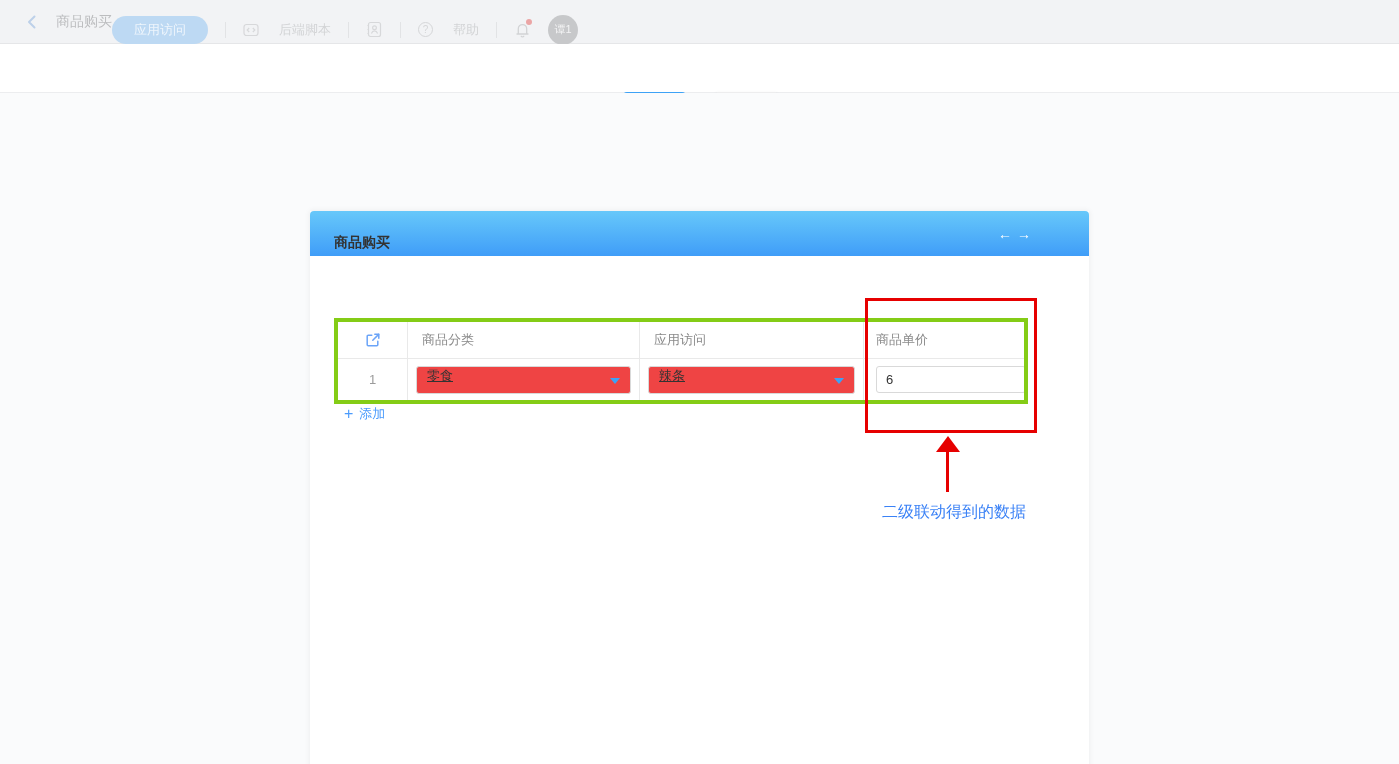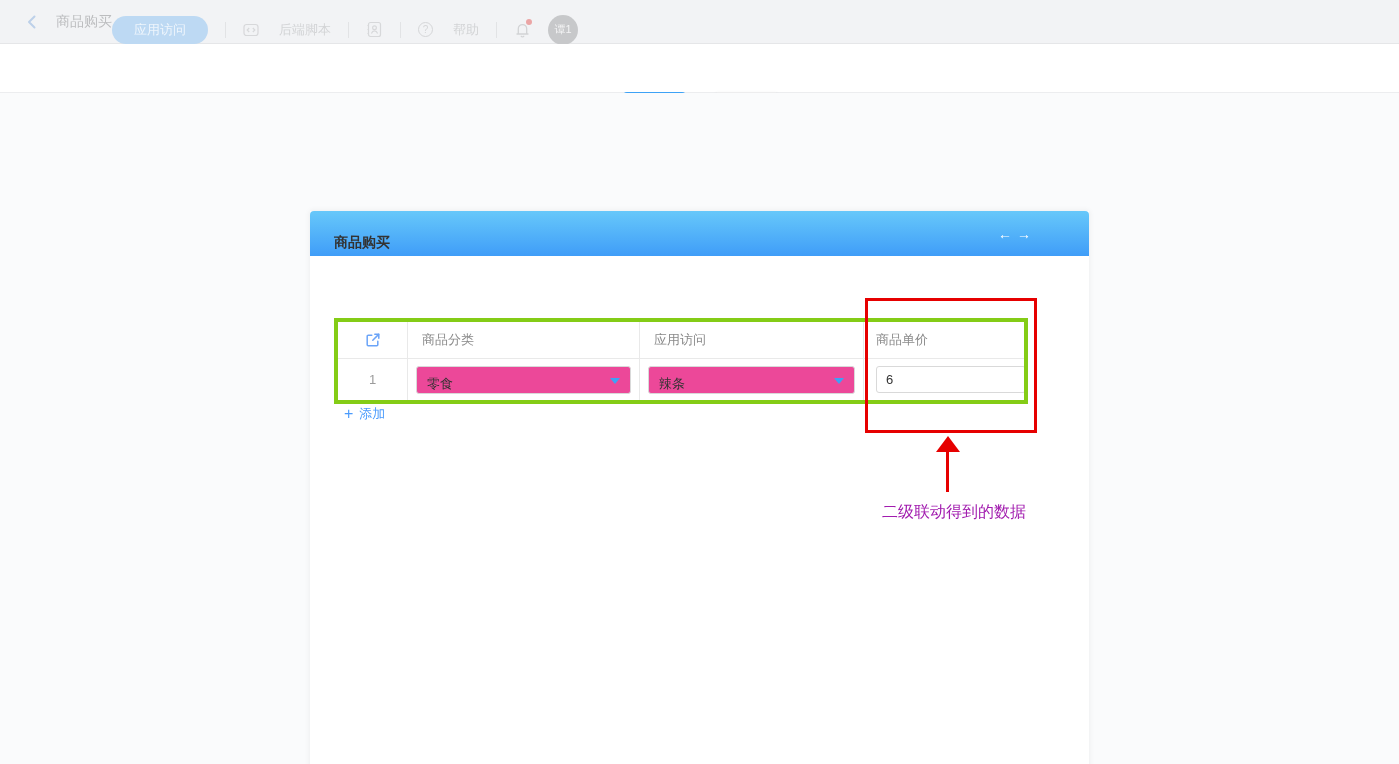--- a/index.html
+++ b/index.html
@@ -58,42 +58,42 @@
   .cell:last-child { border-right:none; }
   .c0 { width:70px; justify-content:center; }
   .c1 { width:232px; padding:0 8px; }
   .c2 { width:224px; padding:0 8px; }
   .c3 { flex:1; padding:0 13px 0 12px; }
   .header .cell { font-size:13px; color:#8a8a8a; }
   .header .c1, .header .c2 { padding-left:14px; }
   .row-index { font-size:13px; color:#9b9b9b; }
 
   .select-box { position:relative; width:100%; height:28px; border:1px solid #d9d9d9; border-radius:3px;
-                background:#ec4899; display:flex; align-items:flex-end; padding:0 26px 0 10px;
-                font-size:13px; color:#333; cursor:pointer; }
+                background:#ef4444; display:flex; align-items:flex-start; padding:0 26px 0 10px;
+                font-size:13px; color:#333; cursor:pointer;text-decoration:underline; }
   .caret-down { position:absolute; right:10px; top:11px; width:0; height:0;
                 border-left:5px solid transparent; border-right:5px solid transparent;
                 border-top:6px solid #3da2f6; }
   .price-input { width:150px; height:27px; border:1px solid #d9d9d9; border-radius:3px;
                  padding:0 9px; font-size:13px; color:#333; outline:none;
                  font-family:"Liberation Sans","DejaVu Sans",sans-serif; }
 
   .add-btn { position:absolute; left:34px; top:194px; display:flex; align-items:center; gap:6px;
              color:#4b9bfc; font-size:13px; cursor:pointer; }
   .add-plus { font-size:16px; line-height:1; }
 
   
   .anno-rect { position:absolute; left:865px; top:205px; width:172px; height:135px;
                border:3px solid #e60000; z-index:5; pointer-events:none; }
   .anno-arrow-head { position:absolute; left:936px; top:343px; width:0; height:0; z-index:5;
                      border-left:12px solid transparent; border-right:12px solid transparent;
                      border-bottom:16px solid #e60000; }
   .anno-arrow-line { position:absolute; left:946px; top:357px; width:3px; height:42px;
                      background:#e60000; z-index:5; }
-  .anno-text { position:absolute; left:882px; top:409px; font-size:16px; color:#a21caf; z-index:5; }
+  .anno-text { position:absolute; left:882px; top:409px; font-size:16px; color:#3b82f6; z-index:5; }
 
   svg { display:block; }
 </style>
 </head>
 <body>
 
 <div class="stage">
 
   <div class="topbar">
     <div class="topbar-left">

